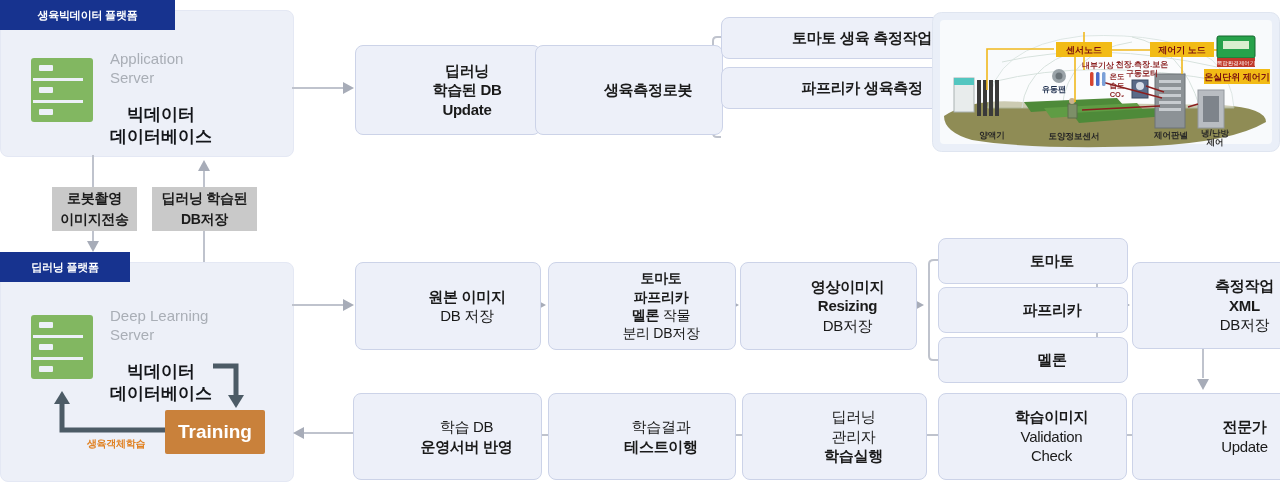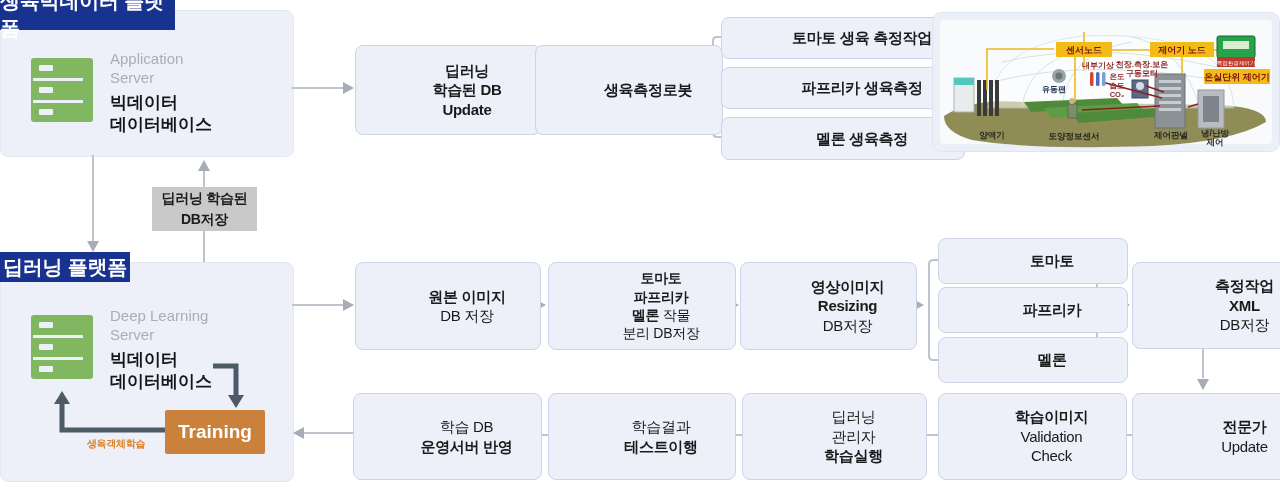--- a/index.html
+++ b/index.html
@@ -1,33 +1,33 @@
 <!DOCTYPE html>
 <html><head>
 <meta charset="utf-8">
 <style>
   html,body{margin:0;padding:0;background:#fff;}
   .canvas{position:relative;width:1280px;height:488px;background:#ffffff;
     font-family:"Liberation Sans","DejaVu Sans",sans-serif;overflow:hidden;color:#1a1a1a;}
   .platform{position:absolute;background:#edf0f8;border:1px solid #e4e8f4;border-radius:8px;z-index:0;}
-  .badge{position:absolute;background:#17338f;color:#ffffff;font-weight:bold;font-size:20px;
+  .badge{position:absolute;background:#17338f;color:#ffffff;font-weight:bold;font-size:11px;
     display:flex;align-items:center;justify-content:center;z-index:3;letter-spacing:-0.2px;}
   #connectors{position:absolute;left:0;top:0;z-index:1;}
   .flowbox{position:absolute;background:#edf0f9;border:1px solid #ccd3e8;border-radius:8px;
     display:flex;flex-direction:column;align-items:center;justify-content:center;text-align:center;
     font-size:15px;line-height:1.3;z-index:2;letter-spacing:-0.3px;padding-left:38px;}
   .flowbox.small4{font-size:14px;line-height:1.32;}
   .b{font-weight:bold;}
   .graybox{position:absolute;background:#c9c9c9;color:#1b1b1b;font-size:14px;font-weight:600;
     display:flex;flex-direction:column;align-items:center;justify-content:center;text-align:center;
     line-height:1.5;z-index:2;letter-spacing:-0.3px;}
   .servericon{position:absolute;z-index:2;}
   .servertext{position:absolute;z-index:2;}
   .server-label{color:#a9aeb6;font-size:15px;line-height:1.25;}
-  .server-title{color:#14161a;font-size:17px;font-weight:bold;line-height:1.3;margin-top:4px;}
+  .server-title{color:#14161a;font-size:17px;font-weight:bold;line-height:1.3;margin-top:16px;text-align:center;}
   .training{position:absolute;background:#c9813b;color:#ffffff;font-size:19px;font-weight:700;
     display:flex;align-items:center;justify-content:center;z-index:2;border-radius:2px;}
   .caption{position:absolute;color:#e08224;font-weight:bold;font-size:10px;z-index:2;
     text-align:center;letter-spacing:-0.3px;}
   .greenhouse{position:absolute;left:932px;top:12px;z-index:2;}
   .greenhouse text{font-family:"Liberation Sans","DejaVu Sans",sans-serif;}
 </style>
 </head>
 <body>
 
@@ -116,24 +116,25 @@
   </div>
   <div class="flowbox" style="left:535px;top:45px;width:148px;height:88px">
     <span class="b">생육측정로봇</span>
   </div>
   <div class="flowbox" style="left:721px;top:17px;width:204px;height:40px">
     <span class="b">토마토 생육 측정작업</span>
   </div>
   <div class="flowbox" style="left:721px;top:67px;width:204px;height:40px">
     <span class="b">파프리카 생육측정</span>
   </div>
-  <div class="flowbox" style="left:721px;top:117px;width:204px;height:41px">
-    <span class="b">멜론 생육측정</span>
-  </div>
-
+
+  <div class="graybox" style="left:52px;top:187px;width:85px;height:44px">
+    <span>로봇촬영</span>
+    <span>이미지전송</span>
+  </div>
   <div class="graybox" style="left:152px;top:187px;width:105px;height:44px">
     <span>딥러닝 학습된</span>
     <span>DB저장</span>
   </div>
 
   <div class="badge" style="left:0;top:252px;width:130px;height:30px">딥러닝 플랫폼</div>
 
   <div class="servericon" style="left:30px;top:314px">
     <svg width="64" height="66" viewBox="0 0 64 66">
       <rect x="1" y="1" width="62" height="64" rx="3" fill="#82b761"></rect>

